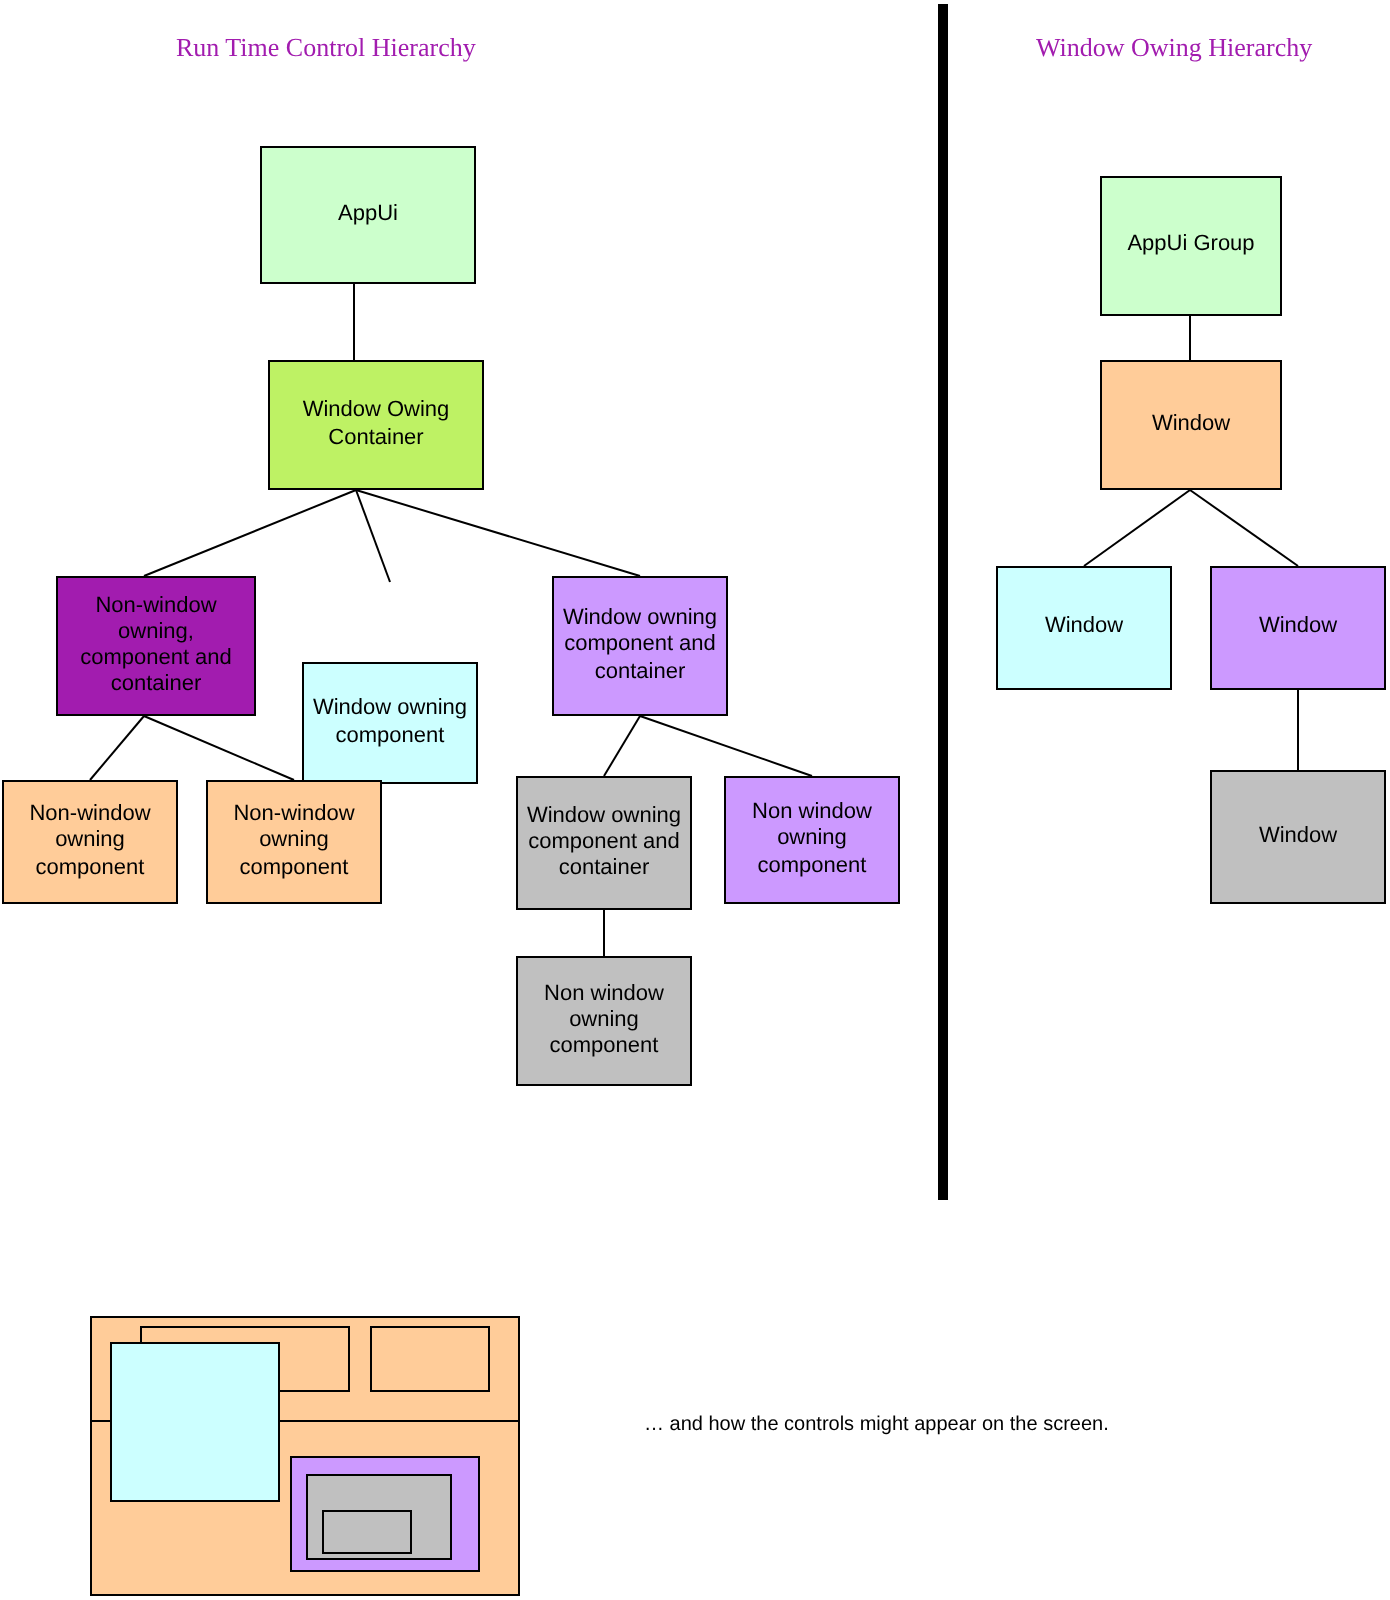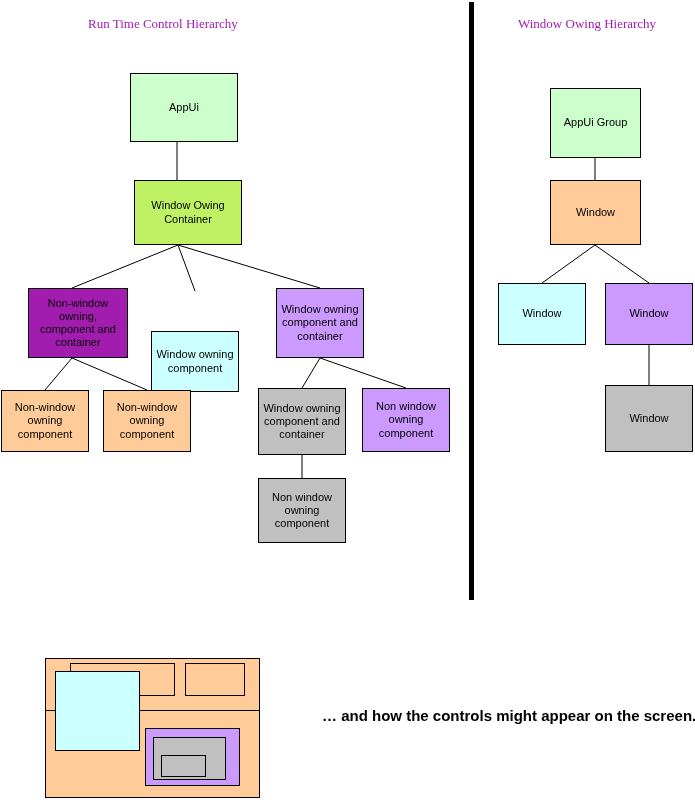--- a/index.html
+++ b/index.html
@@ -48,24 +48,23 @@
   }
 
   .shape {
     position: absolute;
     border: 1px solid #000;
   }
   .shape.no-border { border: none; }
 
   .caption {
     position: absolute;
-    font-size: 15px;
+    font-size: 10px;
     color: #000;
     white-space: nowrap;
-    font-weight: bold;
   }
 </style>
 </head>
 <body>
 
 <div class="canvas">
 
   <div class="hier-title" style="left:88px; top:16px;">Run Time Control Hierarchy</div>
 
   <div class="hier-title" style="left:518px; top:16px;">Window Owing Hierarchy</div>

